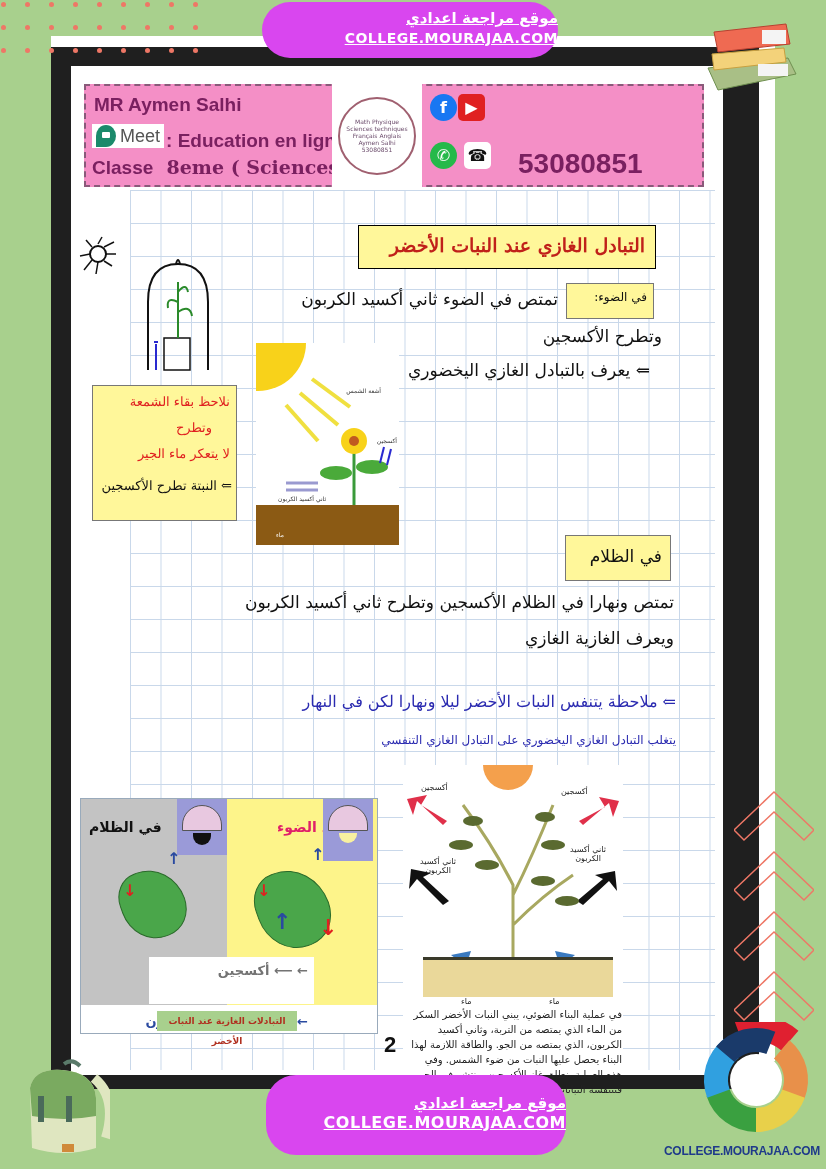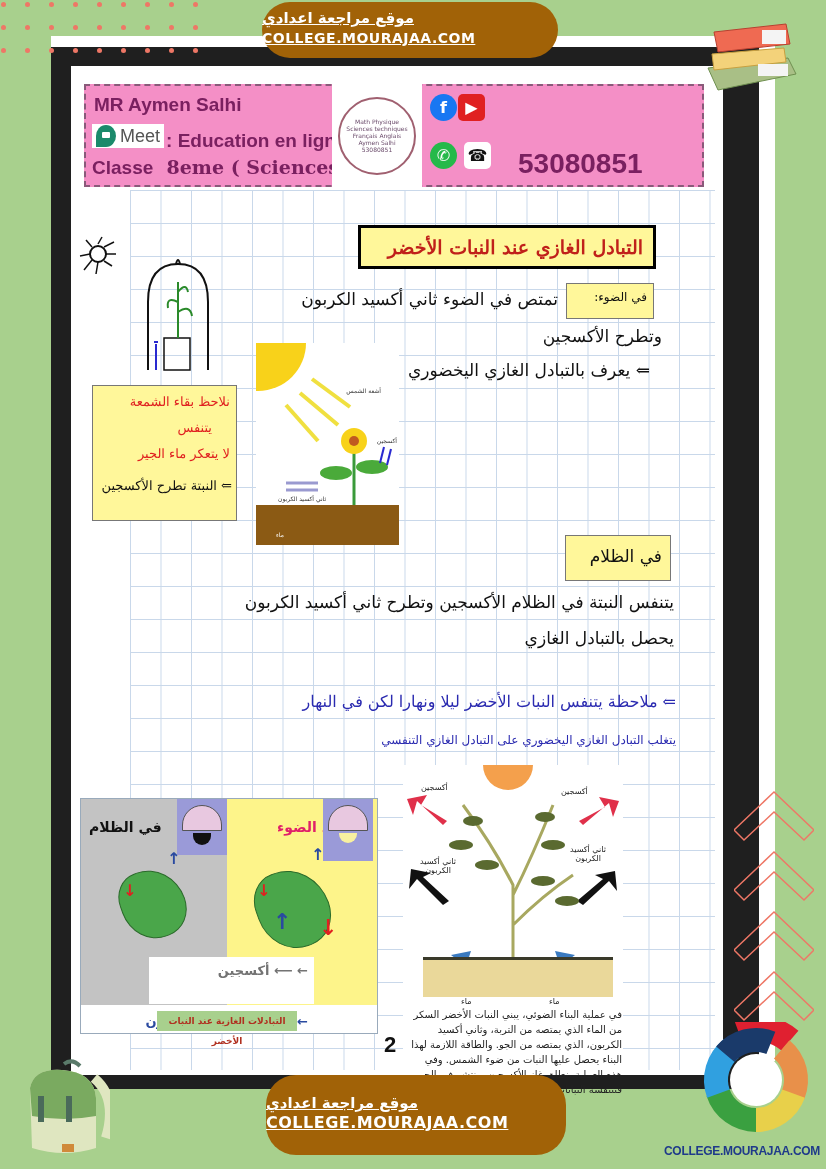--- a/index.html
+++ b/index.html
@@ -14,21 +14,21 @@
   .grid { position: absolute; left: 130px; top: 190px; width: 585px; height: 880px;
     background-image:
       linear-gradient(to right, #c9d8ea 1px, transparent 1px),
       linear-gradient(to bottom, #c9d8ea 1px, transparent 1px);
     background-size: 30.5px 33px; }
 
   .dots { position: absolute; left: 0; top: 0; width: 200px; height: 52px; }
   .dot { position: absolute; width: 5px; height: 5px; border-radius: 50%; background: #ee7766; }
 
   
-  .site-banner { position: absolute; background: #a16207; border-radius: 30px; text-align: left; color: #fff; text-decoration: underline; }
+  .site-banner { position: absolute; background: #d946ef; border-radius: 30px; text-align: right; color: #fff; text-decoration: underline; }
   .site-banner .ar { font-family: "DejaVu Sans", sans-serif; font-size: 15px; font-weight: bold; display: block; line-height: 20px; }
   .site-banner .en { font-family: "DejaVu Sans", sans-serif; font-size: 14px; font-weight: bold; letter-spacing: 0.5px; display: block; line-height: 20px; }
   .banner-top { left: 262px; top: 2px; width: 296px; height: 56px; padding-top: 6px; }
   .banner-bottom { left: 266px; top: 1075px; width: 300px; height: 80px; padding-top: 18px; }
 
   
   .header-card { position: absolute; left: 84px; top: 84px; width: 620px; height: 103px; border: 2px dashed #8a5a7a; background: #f48fc6; }
   .hc-left { position: absolute; left: 6px; top: 6px; font-family: "Liberation Sans", sans-serif; font-weight: bold; color: #7a2060; }
   .hc-line { position: absolute; white-space: nowrap; font-size: 19px; }
   .meet-chip { display: inline-flex; align-items: center; background: #fff; padding: 1px 4px; margin-right: 2px; font-weight: normal; color: #555; font-size: 18px; }
@@ -40,21 +40,21 @@
   .social { position: absolute; width: 27px; height: 27px; border-radius: 5px; display: flex; align-items: center; justify-content: center; color: #fff; font-weight: bold; font-size: 16px; }
   .fb { left: 4px; top: 8px; background: #1877f2; border-radius: 50%; }
   .yt { left: 32px; top: 8px; background: #e02020; }
   .wa { left: 4px; top: 56px; background: #25b94a; border-radius: 50%; }
   .ph { left: 38px; top: 56px; background: #fff; color: #111; }
   .etude { position: absolute; left: 80px; top: 10px; font-family: "Liberation Sans", sans-serif; font-weight: bold; font-size: 18px; color: #7a2060; white-space: nowrap; }
   .phone-num { position: absolute; left: 92px; top: 62px; font-family: "Liberation Sans", sans-serif; font-weight: bold; font-size: 28px; color: #7a2060; }
 
   
   .hw { position: absolute; font-family: "DejaVu Serif", serif; direction: rtl; white-space: nowrap; }
-  .title-box { position: absolute; left: 358px; top: 225px; width: 298px; height: 44px; background: #fff79a; border: 3px solid #000000; }
+  .title-box { position: absolute; left: 358px; top: 225px; width: 298px; height: 44px; background: #fff79a; border: 1px solid #000000; }
   .title-box .hw { right: 10px; top: 8px; color: #c0201a; font-size: 19px; font-weight: bold; }
   .light-box { position: absolute; left: 566px; top: 283px; width: 88px; height: 36px; background: #fff79a; border: 1px solid #777; }
   .dark-box { position: absolute; left: 565px; top: 535px; width: 106px; height: 46px; background: #fff79a; border: 1px solid #777; }
   .note-box { position: absolute; left: 92px; top: 385px; width: 145px; height: 136px; background: #fff79a; border: 1px solid #777; }
 
   .sun-doodle { position: absolute; left: 78px; top: 236px; width: 40px; height: 40px; }
   .bell-jar { position: absolute; left: 142px; top: 252px; width: 72px; height: 120px; }
 
   
   .sunflower-pic { position: absolute; left: 256px; top: 343px; width: 143px; height: 202px; background: #fff; }
@@ -191,21 +191,21 @@
 
 <div class="light-box">
   <div class="hw" style="right:6px;top:6px;font-size:12px;color:#111;">في الضوء:</div>
 </div>
 <div class="hw" style="right:268px;top:289px;font-size:17px;color:#111;">تمتص في الضوء ثاني أكسيد الكربون</div>
 <div class="hw" style="right:164px;top:326px;font-size:17px;color:#111;">وتطرح الأكسجين</div>
 <div class="hw" style="right:176px;top:360px;font-size:17px;color:#111;">⇐ يعرف بالتبادل الغازي اليخضوري</div>
 
 <div class="note-box">
   <div class="hw" style="right:6px;top:8px;font-size:13px;color:#e02020;">نلاحظ بقاء الشمعة</div>
-  <div class="hw" style="right:24px;top:34px;font-size:13px;color:#e02020;">يتنفس</div>
+  <div class="hw" style="right:24px;top:34px;font-size:13px;color:#e02020;">وتطرح</div>
   <div class="hw" style="right:6px;top:60px;font-size:13px;color:#e02020;">لا يتعكر ماء الجير</div>
   <div class="hw" style="right:4px;top:92px;font-size:13px;color:#111;">⇐ النبتة تطرح الأكسجين</div>
 </div>
 
 <div class="sunflower-pic">
   <div class="pic-sun"></div>
   <svg style="position:absolute;left:0;top:0;width:143px;height:202px;" viewBox="0 0 143 202">
     <g stroke="#f0e040" stroke-width="4">
         <line x1="56" y1="36" x2="94" y2="64"></line>
         <line x1="44" y1="50" x2="82" y2="82"></line>
@@ -229,22 +229,22 @@
   <div style="position:absolute;right:2px;top:94px;font-size:6px;color:#333;">أكسجين</div>
   <div style="position:absolute;left:22px;top:152px;font-size:6px;color:#333;">ثاني أكسيد الكربون</div>
   <div class="soil">
     <span style="position:absolute;left:20px;top:26px;font-size:6px;color:#fff;">ماء</span>
   </div>
 </div>
 
 <div class="dark-box">
   <div class="hw" style="right:8px;top:10px;font-size:17px;color:#111;">في الظلام</div>
 </div>
-<div class="hw" style="right:152px;top:592px;font-size:17px;color:#111;">يتنفس النبتة في الظلام الأكسجين وتطرح ثاني أكسيد الكربون</div>
-<div class="hw" style="right:152px;top:628px;font-size:17px;color:#111;">يحصل بالتبادل الغازي</div>
+<div class="hw" style="right:152px;top:592px;font-size:17px;color:#111;">تمتص ونهارا في الظلام الأكسجين وتطرح ثاني أكسيد الكربون</div>
+<div class="hw" style="right:152px;top:628px;font-size:17px;color:#111;">ويعرف الغازية الغازي</div>
 
 <div class="hw" style="right:150px;top:692px;font-size:16px;color:#2a2ab0;">⇐ ملاحظة يتنفس النبات الأخضر ليلا ونهارا لكن في النهار</div>
 <div class="hw" style="right:150px;top:733px;font-size:12px;color:#2a2ab0;">يتغلب التبادل الغازي اليخضوري على التبادل الغازي التنفسي</div>
 
 <div class="leaf-diagram">
   <div class="ld-dark">
     <div style="position:absolute;left:8px;top:20px;font-weight:bold;font-size:14px;color:#111;direction:rtl;">في الظلام</div>
     <div class="lamp" style="left:96px;top:0;">
       <div class="lamp-dome"></div>
       <div style="position:absolute;left:16px;top:34px;width:18px;height:12px;background:#111;border-radius:0 0 10px 10px;"></div>

